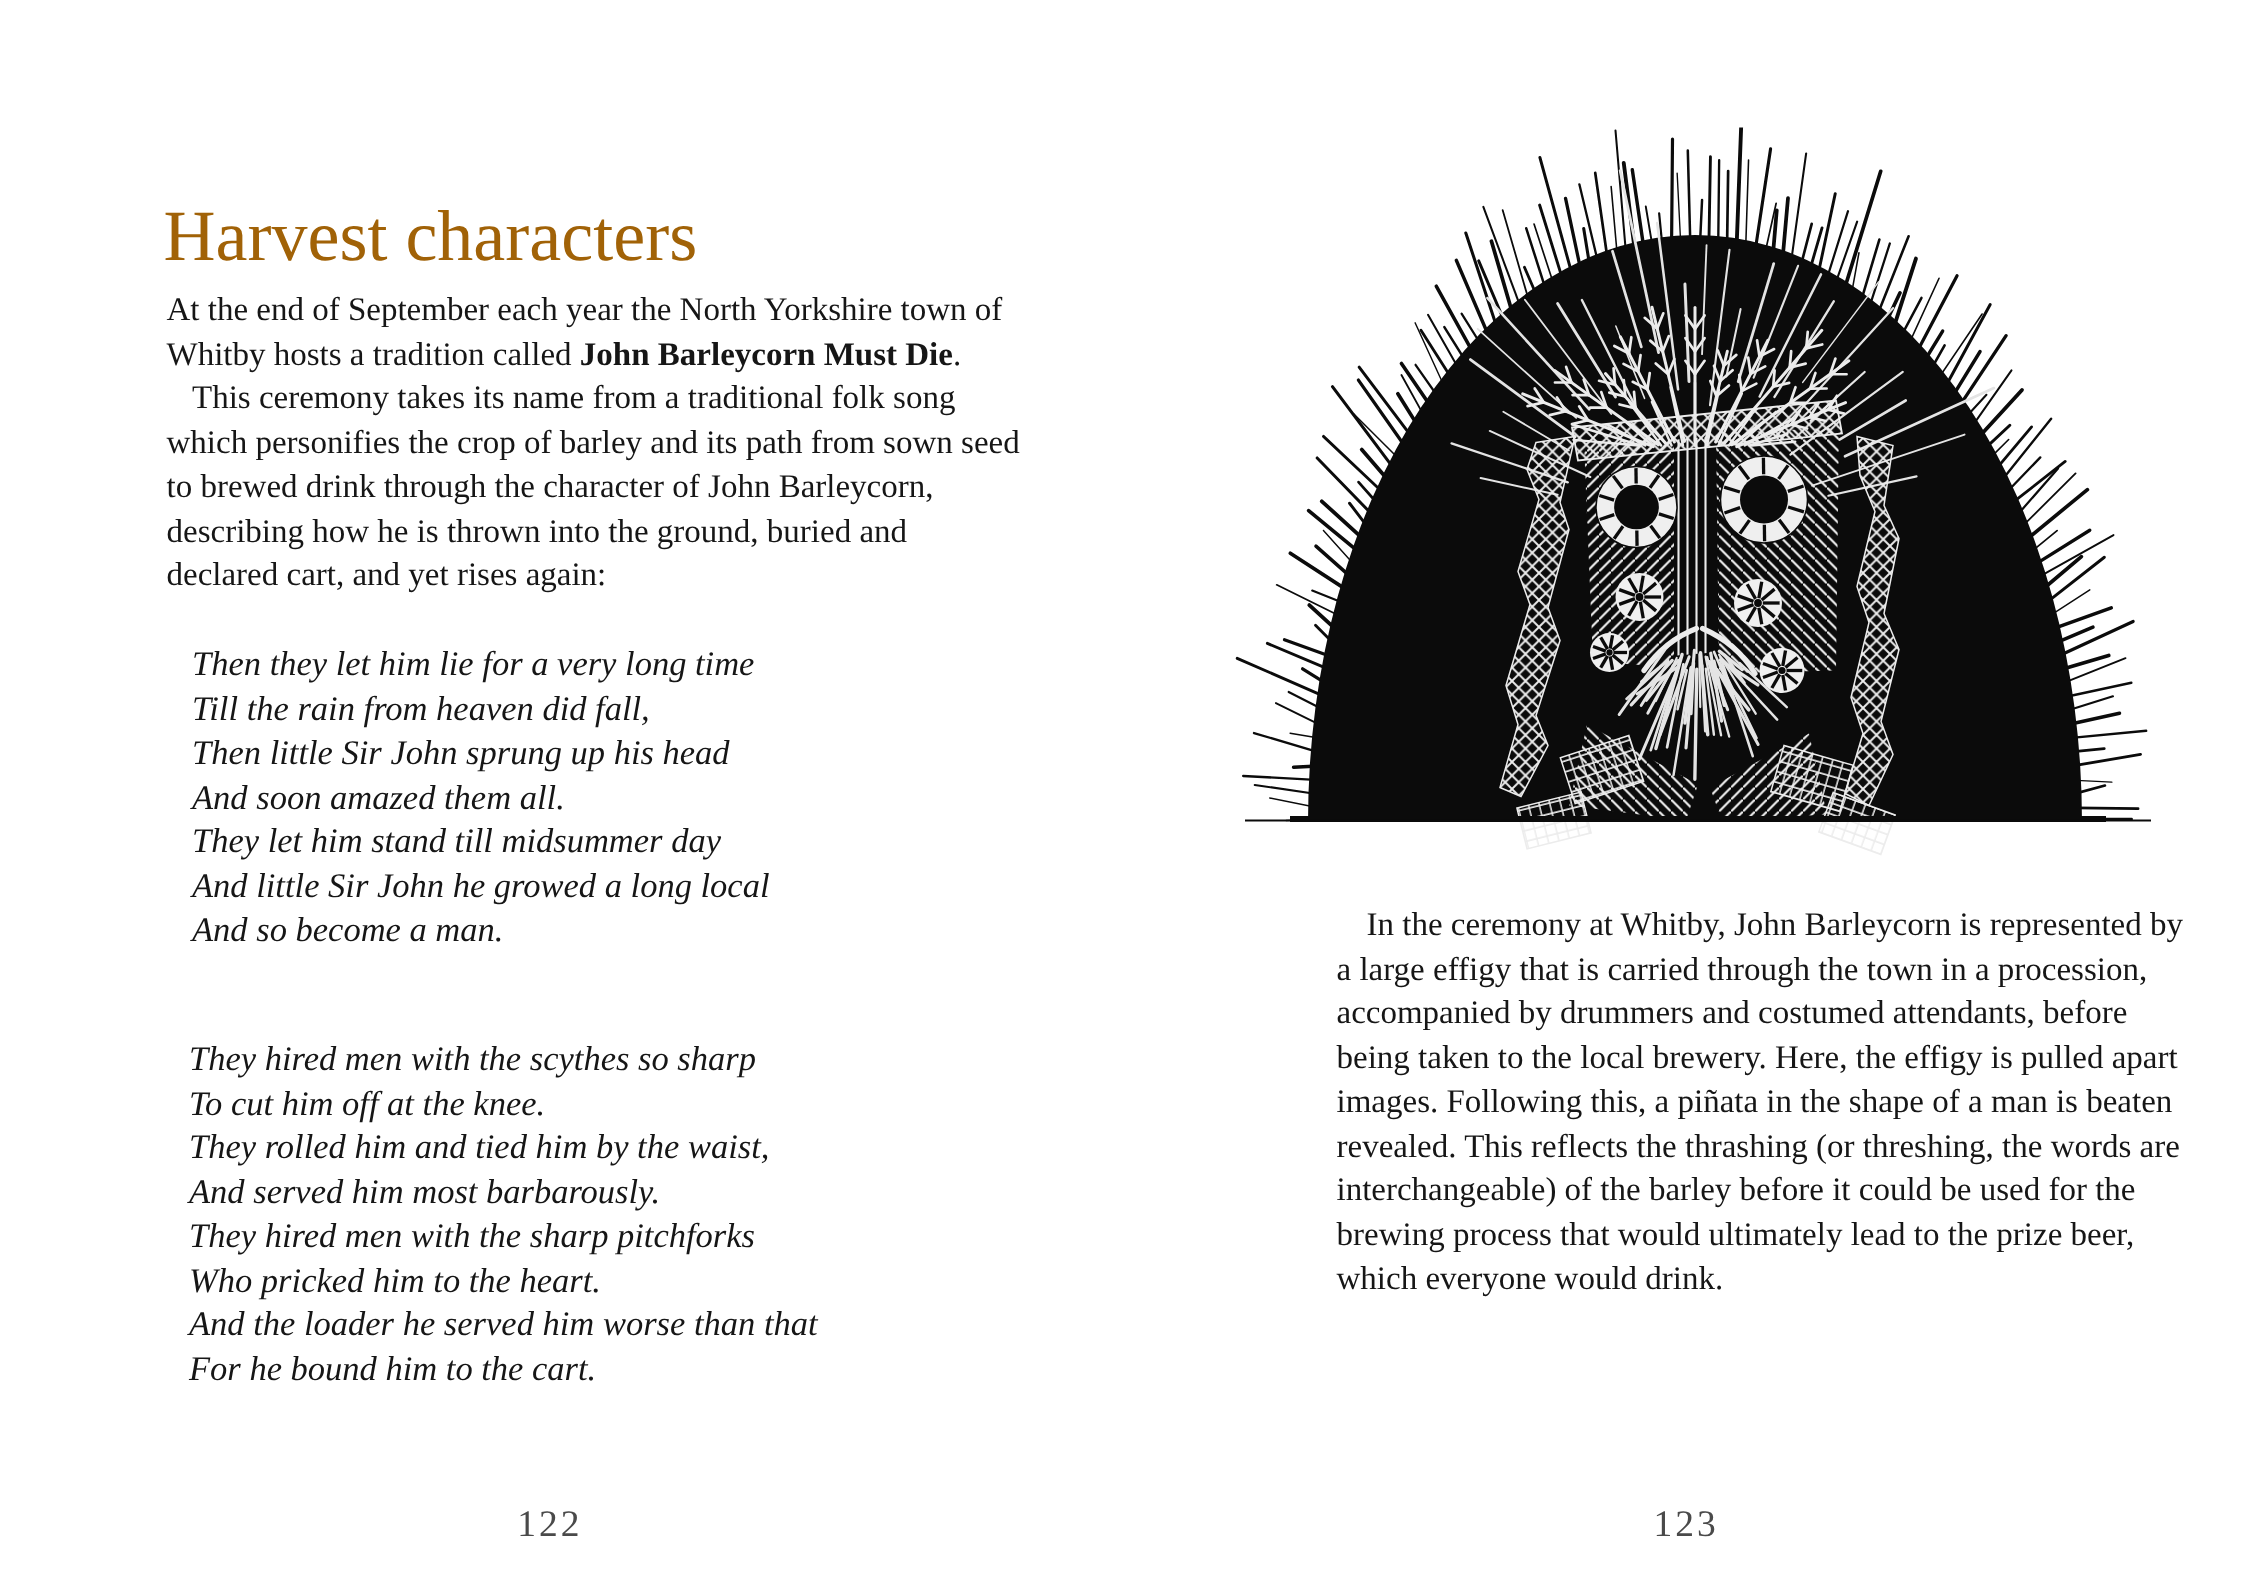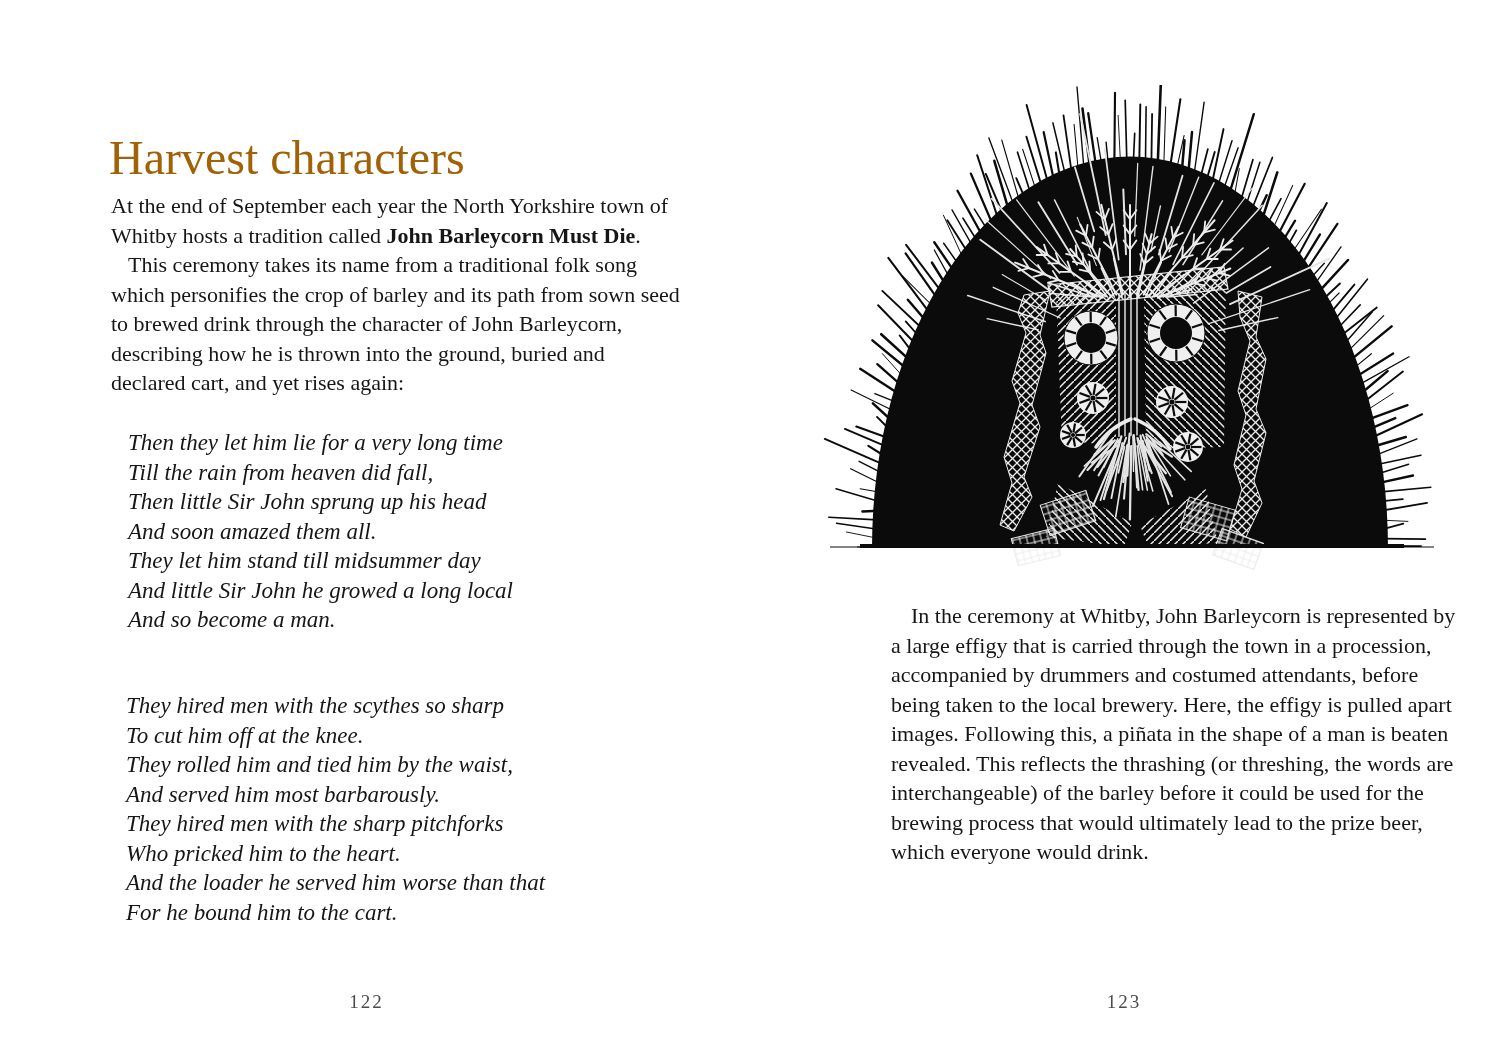--- a/index.html
+++ b/index.html
@@ -9,21 +9,21 @@
   .title{left:109px;top:100px;font-size:48px;line-height:1.1;color:#a16207;font-weight:400;}
   .prose{font-size:22px;line-height:29.5px;white-space:nowrap;}
   .left-prose{left:111px;top:191px;}
   .right-prose{left:863px;top:601px;margin-left:28px;}
   .poem{font-style:italic;font-size:23px;line-height:29.5px;white-space:nowrap;}
   .poem1{left:128px;top:428px;}
   .poem2{left:126px;top:691px;}
   .ind{padding-left:17px;}
   .ind2{padding-left:20px;}
   .bold{font-weight:700;}
-  .pagenum{font-size:19px;letter-spacing:2px;color:#4a4a4a;}
+  .pagenum{font-size:25px;letter-spacing:2px;color:#4a4a4a;margin-top:12px;}
   .pn-left{left:111px;top:991px;width:511px;text-align:center;}
   .pn-right{left:863px;top:991px;width:522px;text-align:center;}
   .illo{left:810px;top:85px;width:640px;height:500px;}
   .illo svg{display:block;width:100%;height:100%;}
 </style>
 </head>
 <body>
 
 <div class="canvas">
 

